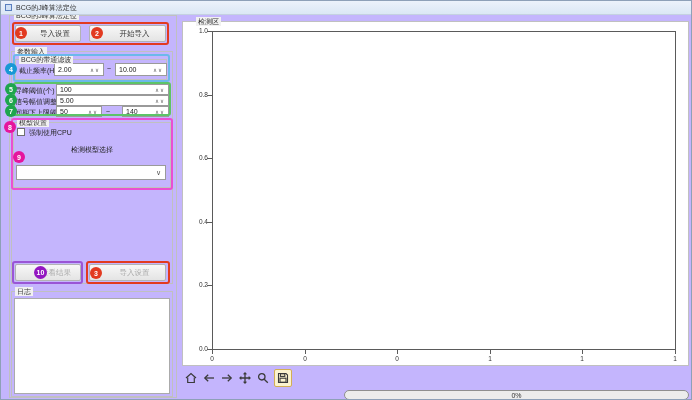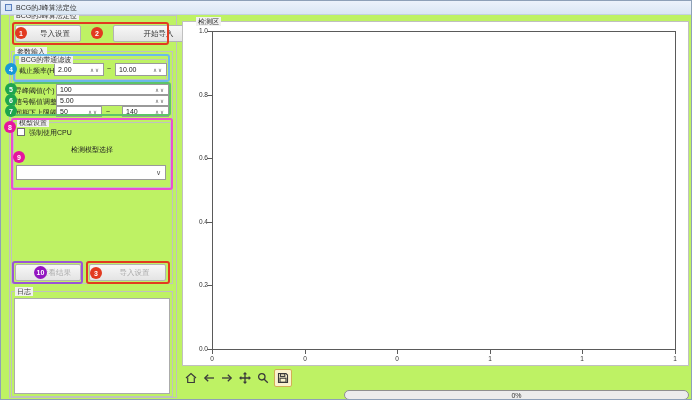--- a/index.html
+++ b/index.html
@@ -1,17 +1,17 @@
 <!DOCTYPE html>
 <html><head>
 <meta charset="utf-8">
 <style>
   * { margin:0; padding:0; box-sizing:border-box; }
   body { background:#c8c8c8; font-family:"Liberation Sans","DejaVu Sans",sans-serif; }
-  .window { position:relative; width:692px; height:400px; background:#bef264;
+  .window { position:relative; width:692px; height:400px; background:#c4b5fd;
             border:1px solid #8ea0b8; overflow:hidden;
             font-family:"Liberation Sans","DejaVu Sans",sans-serif; }
   .titlebar { position:absolute; left:0; top:0; right:0; height:14px;
               background:linear-gradient(#ecf2fb,#dbe7f5); border-bottom:1px solid #c4d1e1;
               display:flex; align-items:center; padding:0 4px; gap:4px; z-index:5; }
   .app-ic { width:7px; height:7px; background:#cfe0f5; border:1px solid #5a7fbf; }
   .wtitle { font-size:7px; color:#333; }
   .win-ctl { position:absolute; top:0; width:16px; height:13px; text-align:center;
              font-size:8px; line-height:13px; color:#444; }
   .grp { position:absolute; border:1px solid #c0c0c0; }
@@ -62,21 +62,21 @@
   <span class="win-ctl" style="right:24px;">□</span>
   <span class="win-ctl" style="right:2px;">×</span>
 
   <div>
     <div class="grp" style="left:8px; top:14px; width:168px; height:383px;"></div>
     <span class="glabel" style="left:13px; top:10px;">BCG的J峰算法定位</span>
 
     <div class="btn" style="left:14px; top:24px; width:66px; height:17px;">
       <span style="margin-left:14px;">导入设置</span>
     </div>
-    <div class="btn" style="left:88px; top:24px; width:77px; height:17px;margin-left:24px;">
+    <div class="btn" style="left:88px; top:24px; width:77px; height:17px;">
       <span style="margin-left:14px;">开始导入</span>
     </div>
 
     <div class="grp" style="left:10px; top:50px; width:162px; height:233px;"></div>
     <span class="glabel" style="left:14px; top:46px;">参数输入</span>
 
     <div class="grp" style="left:14px; top:58px; width:152px; height:21px;"></div>
     <span class="glabel" style="left:18px; top:54px;">BCG的带通滤波</span>
     <span class="lbl" style="left:18px; top:65px;">截止频率(Hz):</span>
     <div class="spin" style="left:53px; top:62px; width:50px;">

